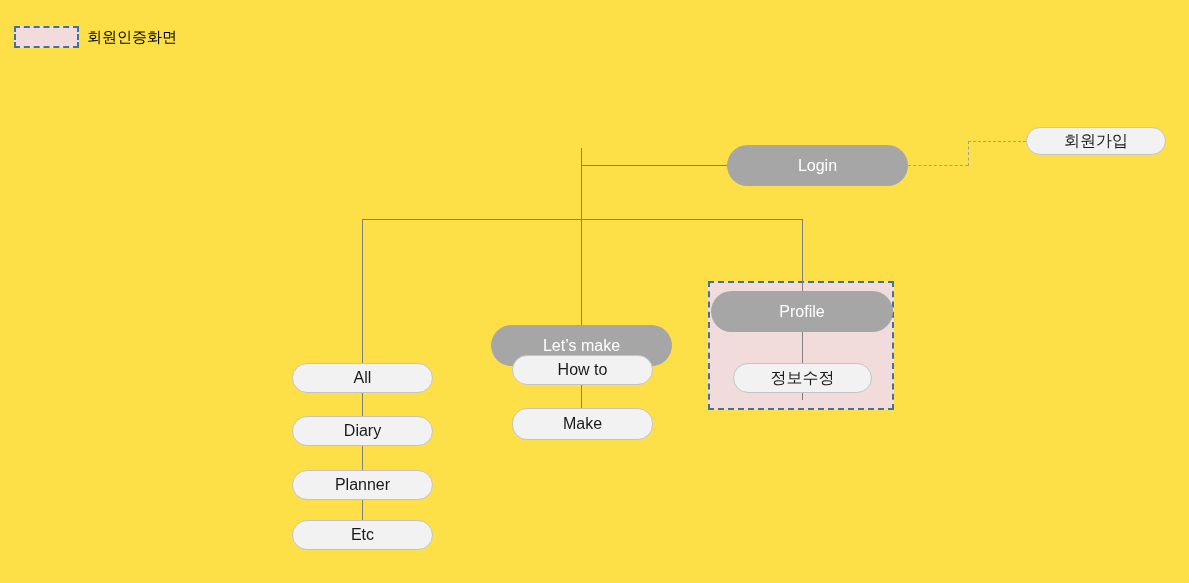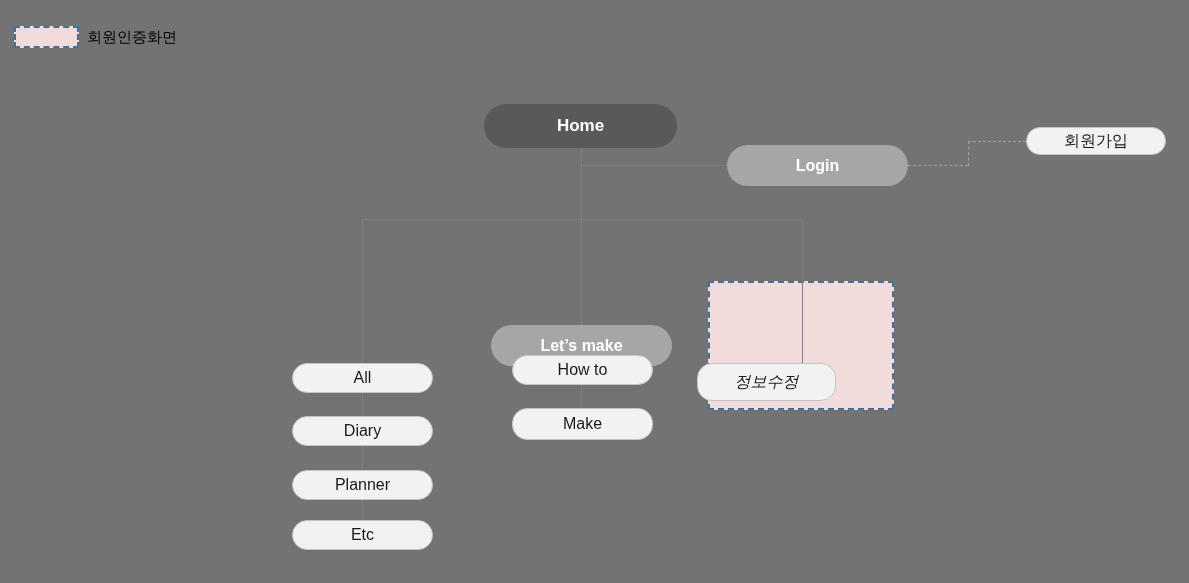--- a/index.html
+++ b/index.html
@@ -5,21 +5,21 @@
   html, body {
     margin: 0;
     padding: 0;
     background: #ffffff;
     font-family: "Liberation Sans", "DejaVu Sans", sans-serif;
   }
   .canvas {
     position: relative;
     width: 1189px;
     height: 583px;
-    background: #737373;
+    background: #fde047;
     overflow: hidden;
   }
 
   
   .legend-swatch {
     position: absolute;
     left: 14px; top: 26px;
     width: 65px; height: 22px;
     box-sizing: border-box;
     background: var(--highlight-bg, #f2dcdb);
@@ -78,21 +78,21 @@
   .node.dark {
     background: var(--dark-node, #595959);
     color: #ffffff;
     font-weight: bold;
     font-size: 17px;
     border-radius: 22px;
   }
   .node.gray {
     background: var(--gray-node, #a6a6a6);
     color: #ffffff;
-    font-weight: bold;
+    font-weight: normal;
     font-size: 16px;
     border-radius: 21px;
   }
   .node.light {
     background: var(--light-node-bg, #f2f2f2);
     border: 1px solid var(--light-node-border, #c4c4c4);
     color: #1a1a1a;
     font-size: 16px;
     border-radius: 15px;
   }
@@ -105,21 +105,21 @@
   .n-profile   { left: 711px; top: 291px; width: 182px; height: 41px; }
 
   .n-all     { left: 292px; top: 363px; width: 141px; height: 30px; }
   .n-diary   { left: 292px; top: 416px; width: 141px; height: 30px; }
   .n-planner { left: 292px; top: 470px; width: 141px; height: 30px; }
   .n-etc     { left: 292px; top: 520px; width: 141px; height: 30px; }
 
   .n-howto { left: 512px; top: 355px; width: 141px; height: 30px; }
   .n-make  { left: 512px; top: 408px; width: 141px; height: 32px; }
 
-  .n-editinfo { left: 697px; top: 363px; width: 139px; height: 38px; font-style: italic; }
+  .n-editinfo { left: 733px; top: 363px; width: 139px; height: 30px; }
 </style>
 </head>
 <body>
 
 <div class="canvas">
 
   <div class="legend-swatch"></div>
   <div class="legend-label">회원인증화면</div>
 
   <div class="highlight-box"></div>
@@ -127,25 +127,25 @@
   <div class="vline l-main-col"></div>
   <div class="hline l-login-h"></div>
   <div class="hline l-branch-h"></div>
   <div class="vline l-comm-col"></div>
   <div class="vline l-prof-col"></div>
 
   <div class="dline-h d-login-1"></div>
   <div class="dline-v d-login-2"></div>
   <div class="dline-h d-login-3"></div>
 
-  <div class="node dark n-home">Home</div>
   <div class="node gray n-login">Login</div>
   <div class="node light n-signup">회원가입</div>
 
   <div class="node gray n-letsmake">Let’s make</div>
+  <div class="node gray n-profile">Profile</div>
 
   <div class="node light n-all">All</div>
   <div class="node light n-diary">Diary</div>
   <div class="node light n-etc">Etc</div>
   <div class="node light n-planner">Planner</div>
 
   <div class="node light n-howto">How to</div>
   <div class="node light n-make">Make</div>
 
   <div class="node light n-editinfo">정보수정</div>

